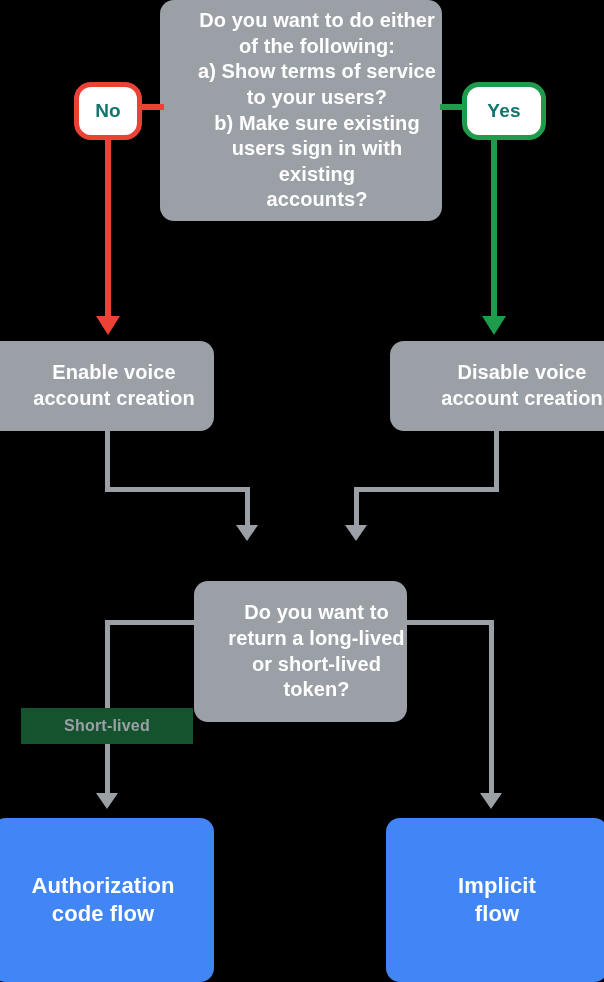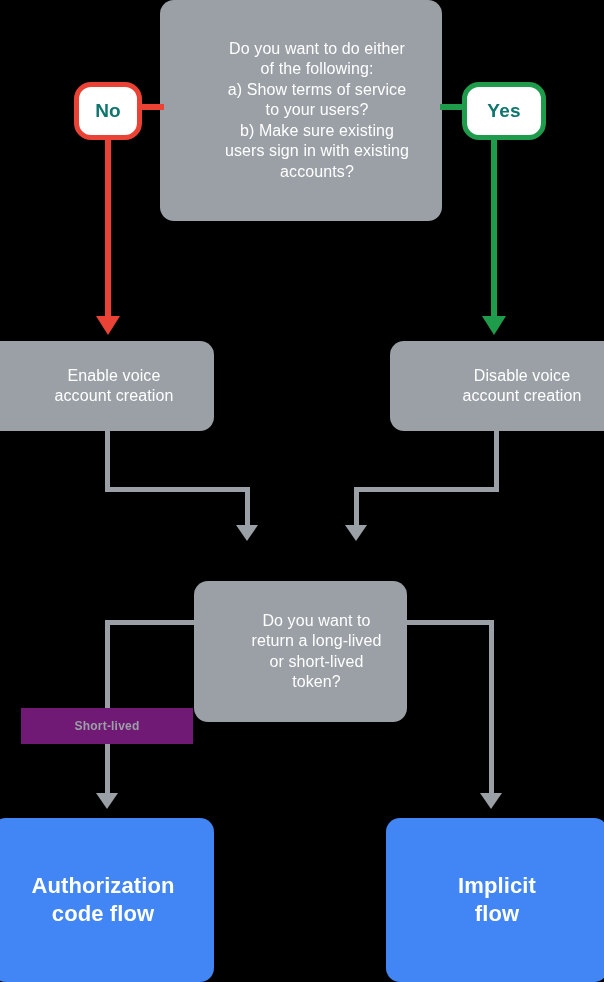--- a/index.html
+++ b/index.html
@@ -28,22 +28,22 @@
     justify-content: center;
     text-align: center;
     border-radius: 14px;
     line-height: 1.28;
     white-space: pre-line;
   }
 
   .node-gray {
     background: #9aa0a6;
     color: #ffffff;
-    font-size: 16px;
-    font-weight: 400;
+    font-size: 20px;
+    font-weight: 700;
     letter-spacing: 0.1px;
     padding-left: 32px;
   }
 
   .node-blue {
     background: #4285f4;
     color: #ffffff;
     font-size: 22px;
     font-weight: 700;
     letter-spacing: 0.1px;
@@ -66,23 +66,23 @@
   .chip-no  { border: 5px solid #ea4335; }
   .chip-yes { border: 5px solid #1e9c4b; }
 
   
   .edge-label {
     position: absolute;
     box-sizing: border-box;
     display: flex;
     align-items: center;
     justify-content: center;
-    background: #701a75;
+    background: #14532d;
     color: #9aa0a6;
-    font-size: 12px;
+    font-size: 16px;
     font-weight: 700;
     letter-spacing: 0.2px;
   }
 
   
   .seg {
     position: absolute;
     background: #9aa0a6;
   }
   .seg-red   { background: #ea4335; }

